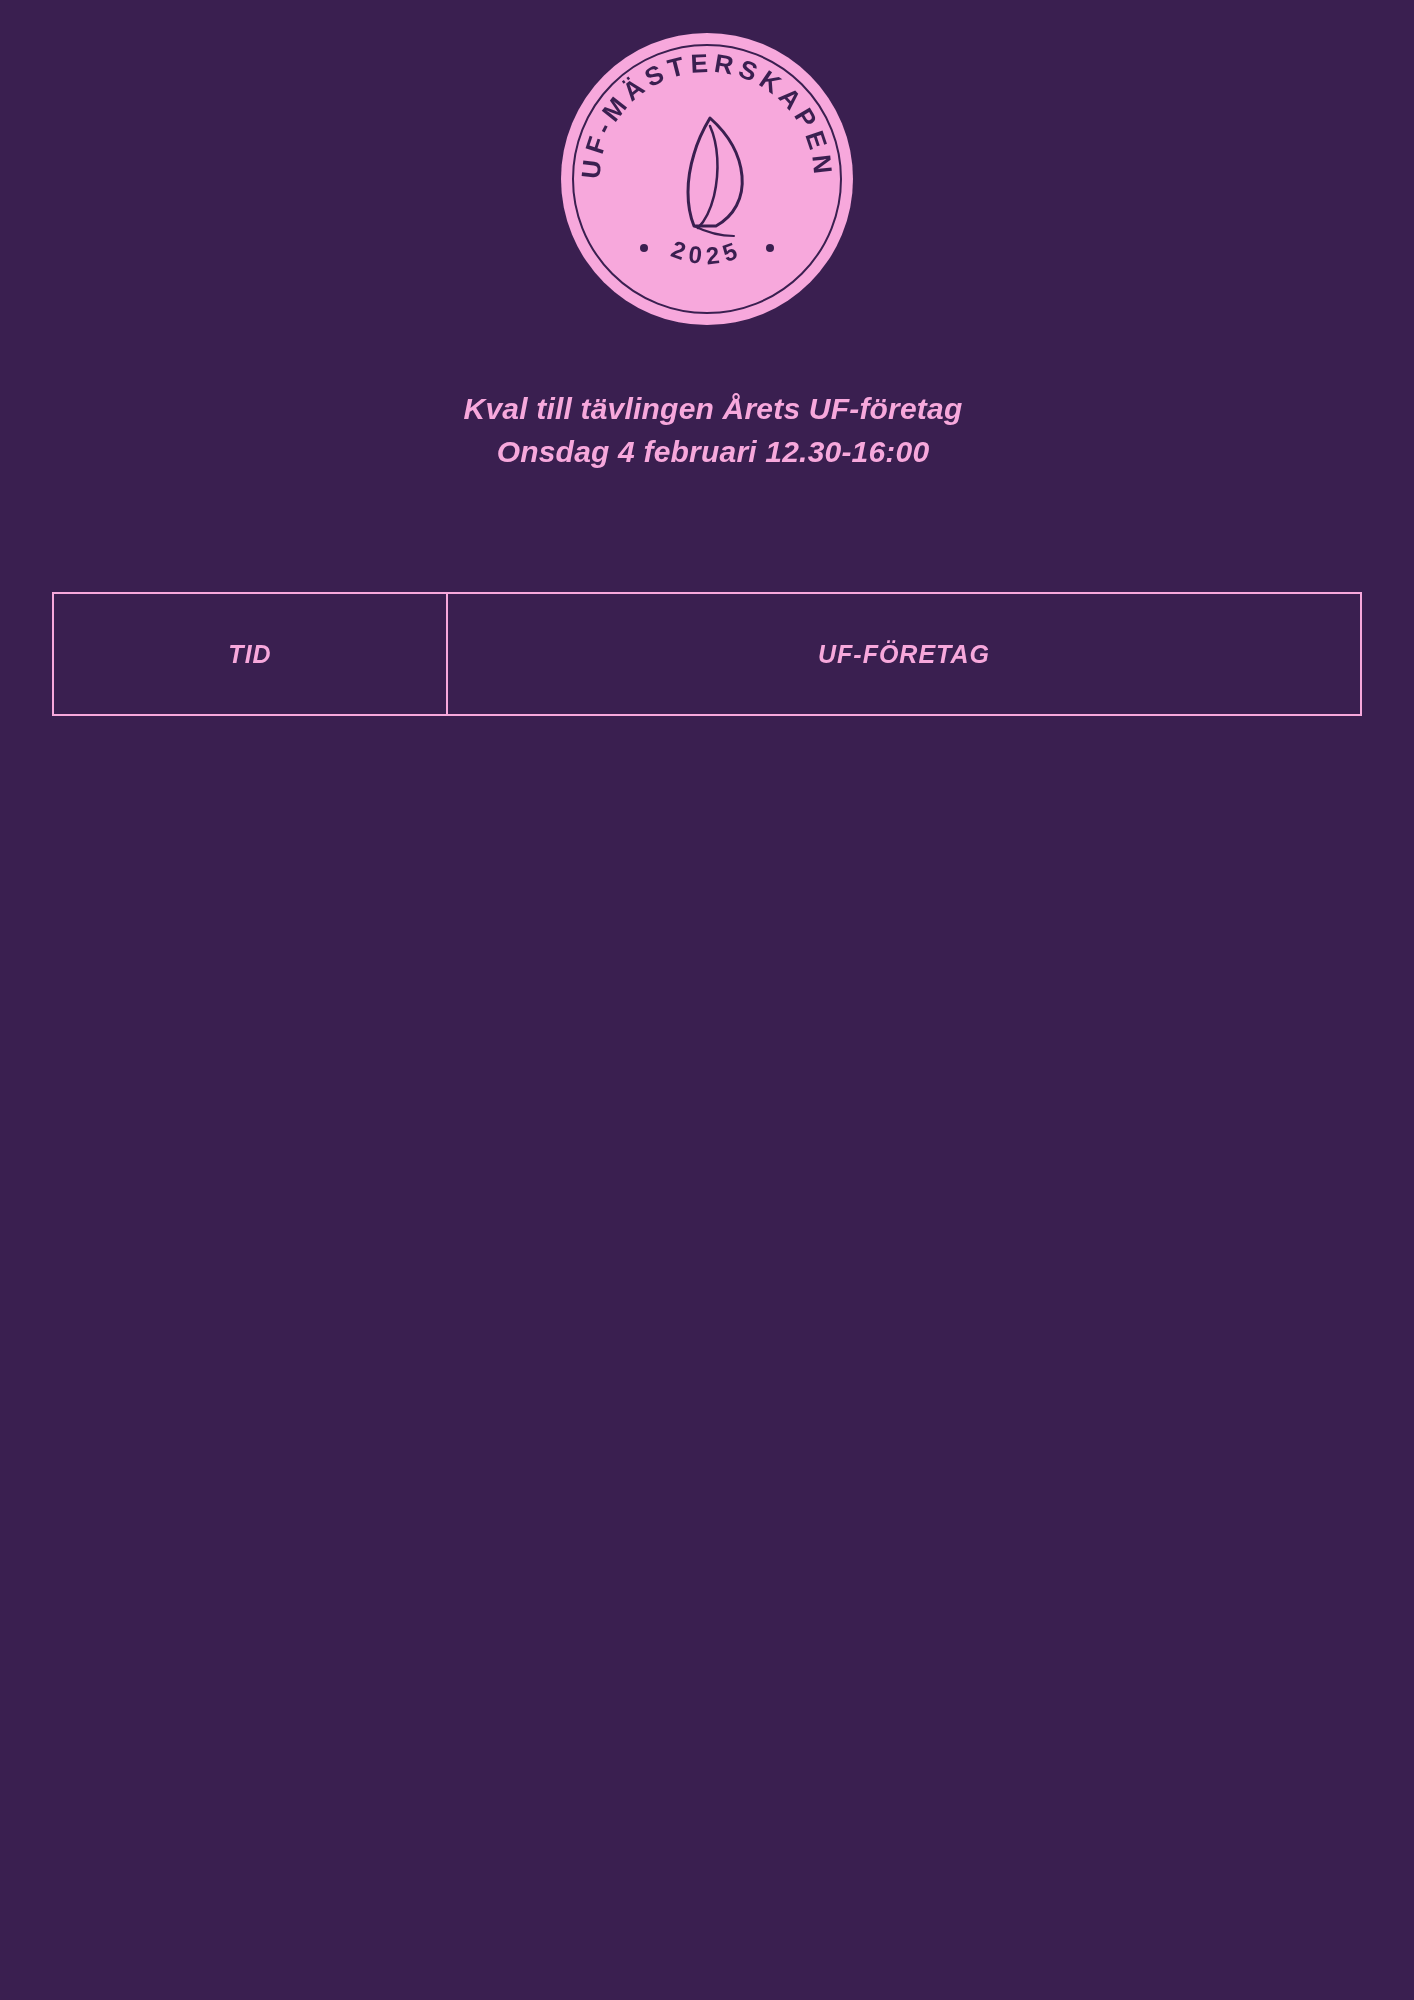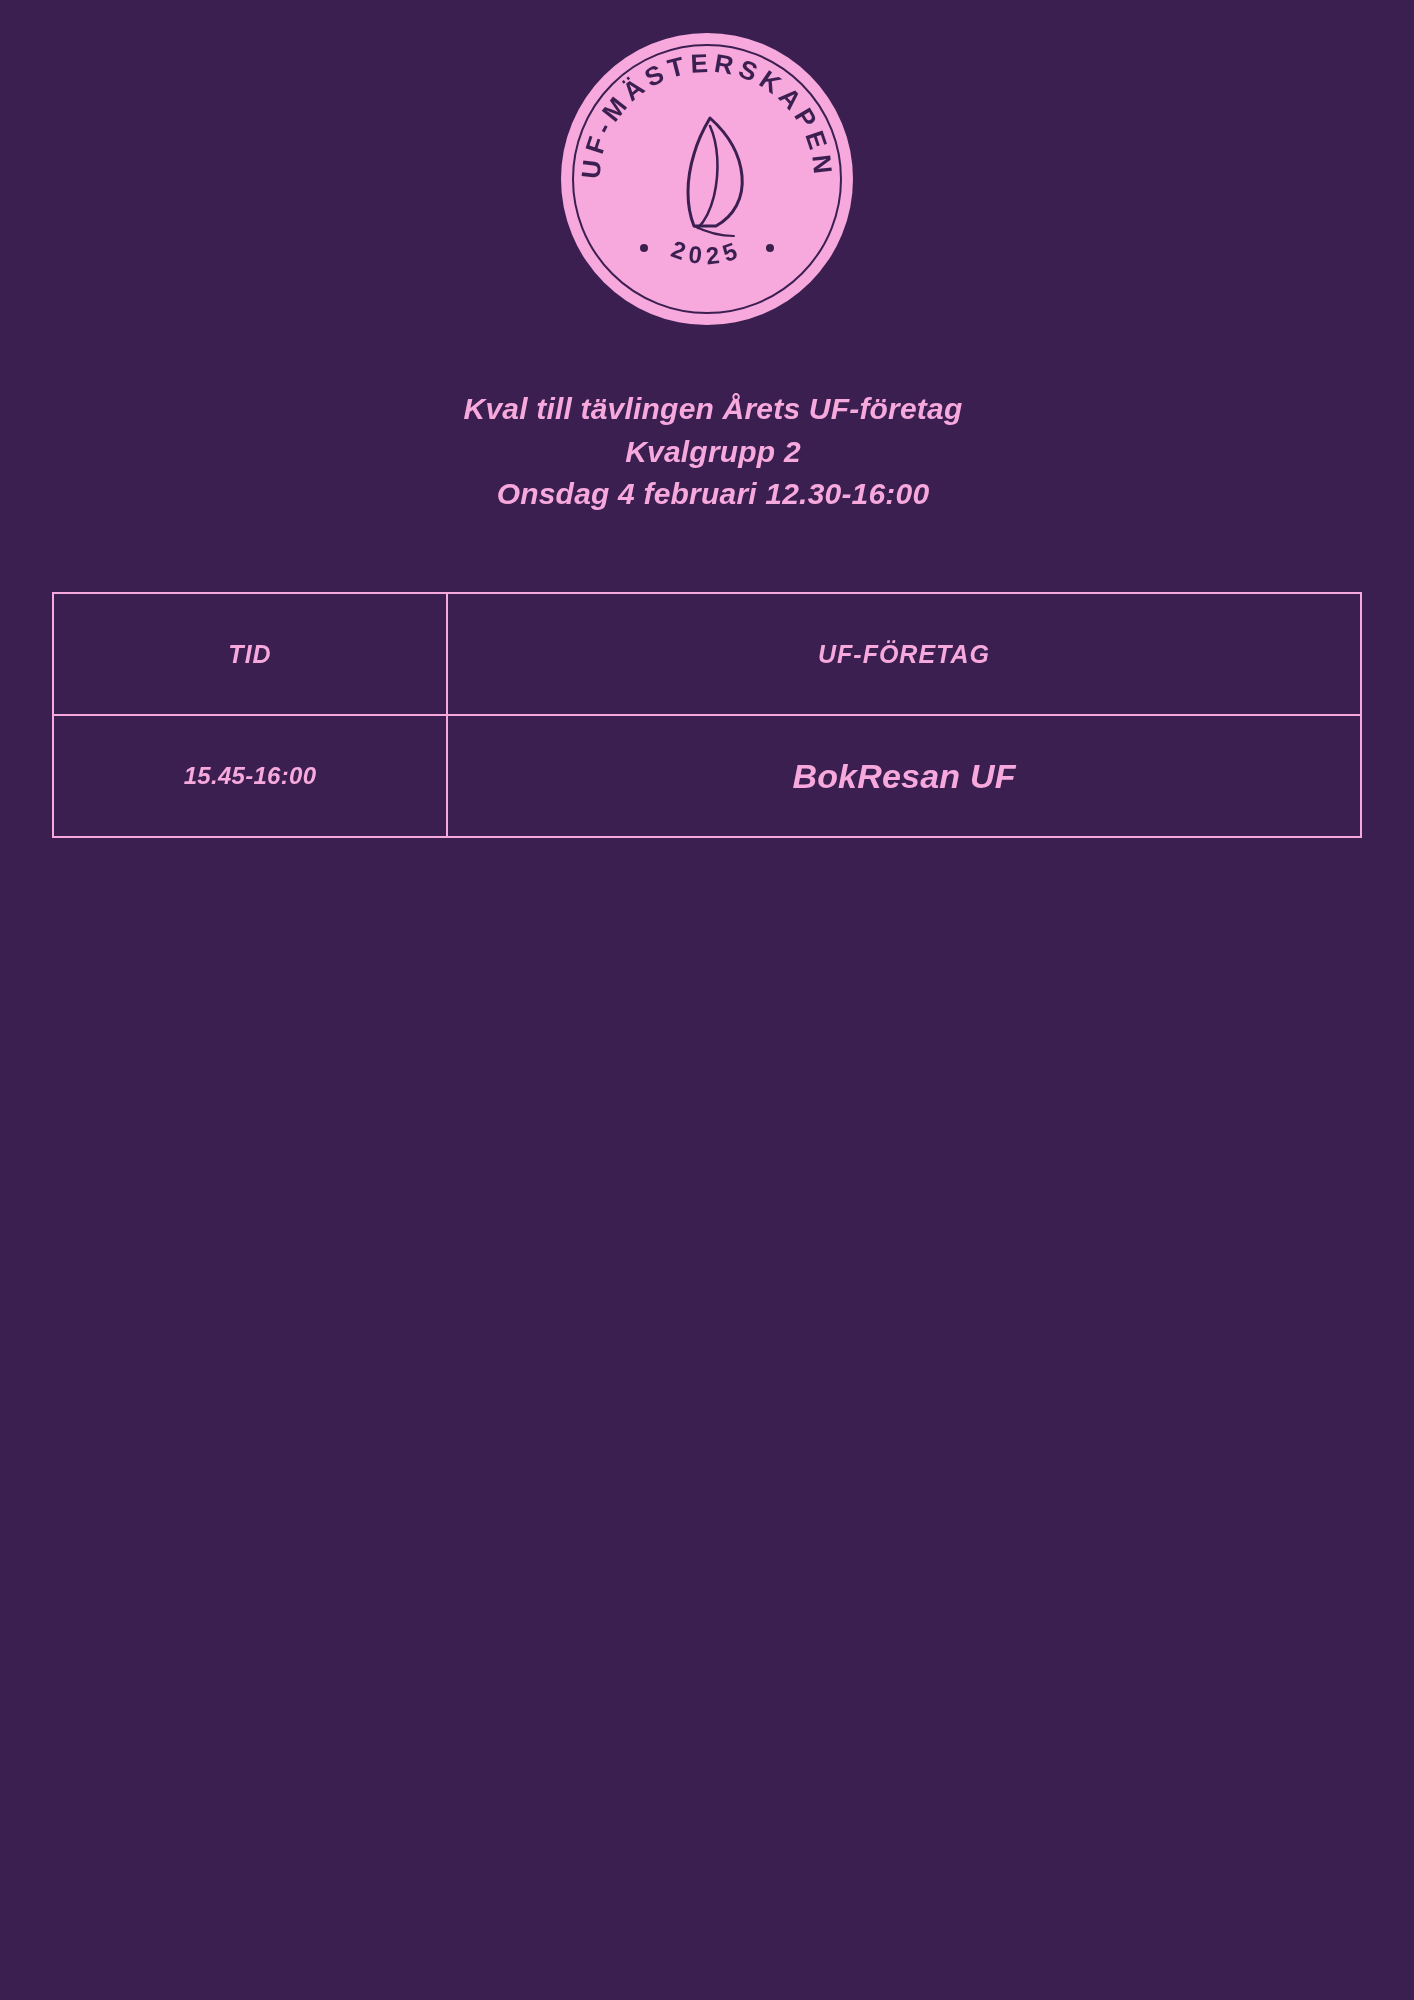--- a/index.html
+++ b/index.html
@@ -123,38 +123,33 @@
 
         <path d="M152 88 C 170 104, 182 124, 184 146 C 186 168, 176 186, 158 196 L 136 196 C 128 176, 128 150, 136 124 C 140 110, 146 98, 152 88 Z" fill="none" stroke="#3a1f50" stroke-width="3" stroke-linejoin="round"></path>
         <path d="M152 96 C 160 114, 162 140, 156 166 C 152 182, 146 192, 140 198" fill="none" stroke="#3a1f50" stroke-width="2.5" stroke-linecap="round"></path>
         <path d="M136 196 C 148 202, 162 206, 176 206" fill="none" stroke="#3a1f50" stroke-width="2" stroke-linecap="round"></path>
       </svg>
     </div>
   </div>
 
   <div class="heading">
     <div>Kval till tävlingen Årets UF-företag</div>
-    <div>Kvalgrupp 2</div>
     <div>Onsdag 4 februari 12.30-16:00</div>
   </div>
 
   <div class="table-wrap">
     <table class="schedule">
       <colgroup>
         <col class="time-col">
         <col>
       </colgroup>
       <thead>
         <tr>
           <th class="head-cell">TID</th>
           <th class="head-cell">UF-FÖRETAG</th>
         </tr>
       </thead>
       <tbody>
-        <tr>
-          <td class="time-cell">15.45-16:00</td>
-          <td class="company-cell">BokResan UF</td>
-        </tr>
       </tbody>
     </table>
   </div>
 
 </div>
 
 </body></html>

